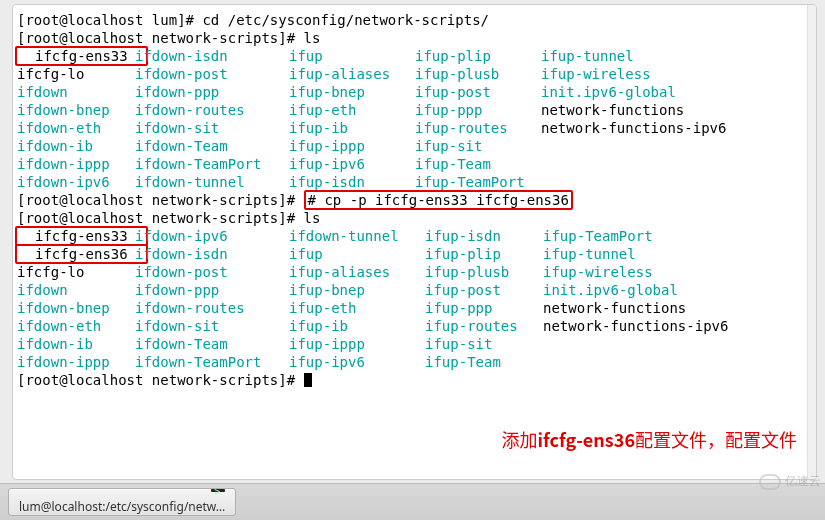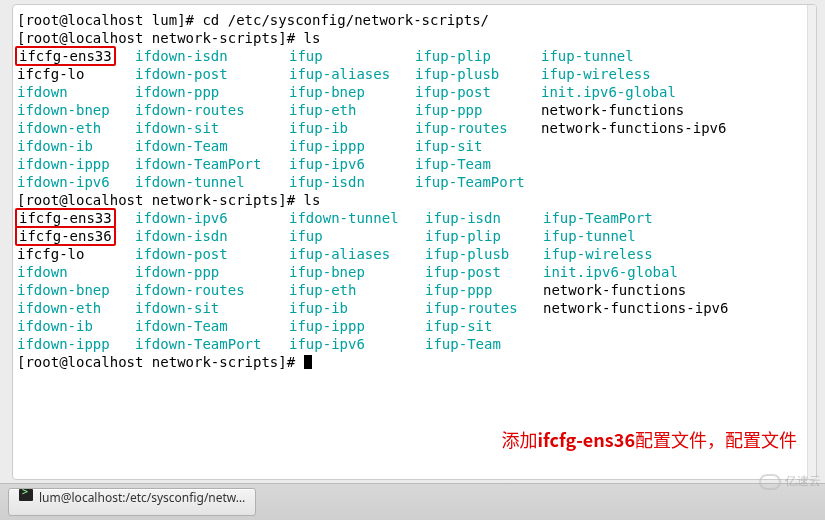--- a/index.html
+++ b/index.html
@@ -3,37 +3,37 @@
 <meta charset="utf-8">
 <style>
   html,body{margin:0;padding:0;background:#ececec;font-family:"DejaVu Sans Mono","Courier New",monospace;font-size:14px;}
   .viewport{width:825px;height:520px;position:relative;background:#ececec;}
   .term-outer{position:absolute;left:12px;top:4px;right:8px;bottom:40px;background:#fff;border:1px solid #ccc;border-radius:4px;box-sizing:border-box;overflow:hidden;}
   .term{position:absolute;inset:0 8px 0 0;overflow:auto;padding:6px 6px 6px 4px;line-height:18px;}
   .ln{white-space:pre;letter-spacing:0px;}
   .pr{color:#000;}
   .cy{color:#00a0a0;}
   .blk{color:#000;}
-  .rb{border:2px solid #e00000;border-radius:2px;padding:0 2px;margin-left:-2px;}
+  .rb{border:2px solid #e00000;border-radius:2px;padding:0 18px;margin-left:-2px;}
   .rb2{border:2px solid #e00000;border-radius:2px;padding:0 2px;}
   .cursor{display:inline-block;width:8px;height:14px;background:#000;vertical-align:-2px;}
   .cols{display:flex;}
   .col{white-space:pre;}
   .c1{width:118px;}
   .c2{width:154px;}
   .c2b{width:154px;}
   .c3{width:126px;}
   .c3b{width:136px;}
   .c4{width:126px;}
   .c4b{width:118px;}
   .c5{}
   .note{position:absolute;right:28px;bottom:68px;color:#e00000;font-family:"Microsoft YaHei","Noto Sans CJK SC",sans-serif;font-size:18px;}
   .note b{font-weight:700;}
   .taskbar{position:absolute;left:0;right:0;bottom:0;height:36px;background:linear-gradient(#d8d8d8,#cfcfcf);border-top:1px solid #bbb;display:flex;align-items:center;padding:0 8px;}
-  .tb-btn{display:flex;align-items:flex-start;gap:6px;background:linear-gradient(#f4f4f4,#e4e4e4);border:1px solid #b0b0b0;border-radius:3px;height:26px;padding:0 10px;font-family:"Noto Sans","DejaVu Sans",sans-serif;font-size:12px;color:#333;box-shadow:inset 0 1px 0 #fff;max-width:240px;overflow:hidden;text-overflow:ellipsis;white-space:nowrap;}
+  .tb-btn{display:flex;align-items:flex-end;gap:6px;background:linear-gradient(#f4f4f4,#e4e4e4);border:1px solid #b0b0b0;border-radius:3px;height:26px;padding:0 10px;font-family:"Noto Sans","DejaVu Sans",sans-serif;font-size:12px;color:#333;box-shadow:inset 0 1px 0 #fff;max-width:240px;overflow:hidden;text-overflow:ellipsis;white-space:nowrap;flex-direction:column;}
   .tb-icon{width:14px;height:12px;background:#222;border-radius:1px;display:inline-block;position:relative;}
   .tb-icon::after{content:">" ;position:absolute;left:3px;top:-3px;color:#9f9;font-size:10px;font-family:monospace;}
   .scroll-thumb{position:absolute;right:0;top:0;width:8px;height:100%;background:#f0f0f0;border-left:1px solid #e0e0e0;}
   .wm{position:absolute;right:4px;bottom:30px;opacity:.55;font-family:sans-serif;font-size:12px;color:#999;display:flex;align-items:center;gap:4px;margin-top:16px;}
   .wm .cloud{width:18px;height:12px;border:2px solid #bbb;border-radius:8px;display:inline-block;}
 </style>
 </head>
 <body>
 
 <div class="viewport">
@@ -98,20 +98,21 @@
           </div>
           <div class="cols">
             <span class="col c1 cy">ifdown-ipv6</span>
             <span class="col c2 cy">ifdown-tunnel</span>
             <span class="col c3 cy">ifup-isdn</span>
             <span class="col c4 cy">ifup-TeamPort</span>
             <span class="col c5 blk"></span>
           </div>
         </div>
 
+      <div class="ln"><span class="pr">[root@localhost network-scripts]# </span><span class="rb2 blk"># cp -p ifcfg-ens33 ifcfg-ens36</span></div>
 
       <div class="ln"><span class="pr">[root@localhost network-scripts]# </span><span class="blk">ls</span></div>
 
       <div id="ls2">
           <div class="cols">
             <span class="col c1 blk"><span class="rb">ifcfg-ens33</span></span>
             <span class="col c2b cy">ifdown-ipv6</span>
             <span class="col c3b cy">ifdown-tunnel</span>
             <span class="col c4b cy">ifup-isdn</span>
             <span class="col c5 cy">ifup-TeamPort</span>

